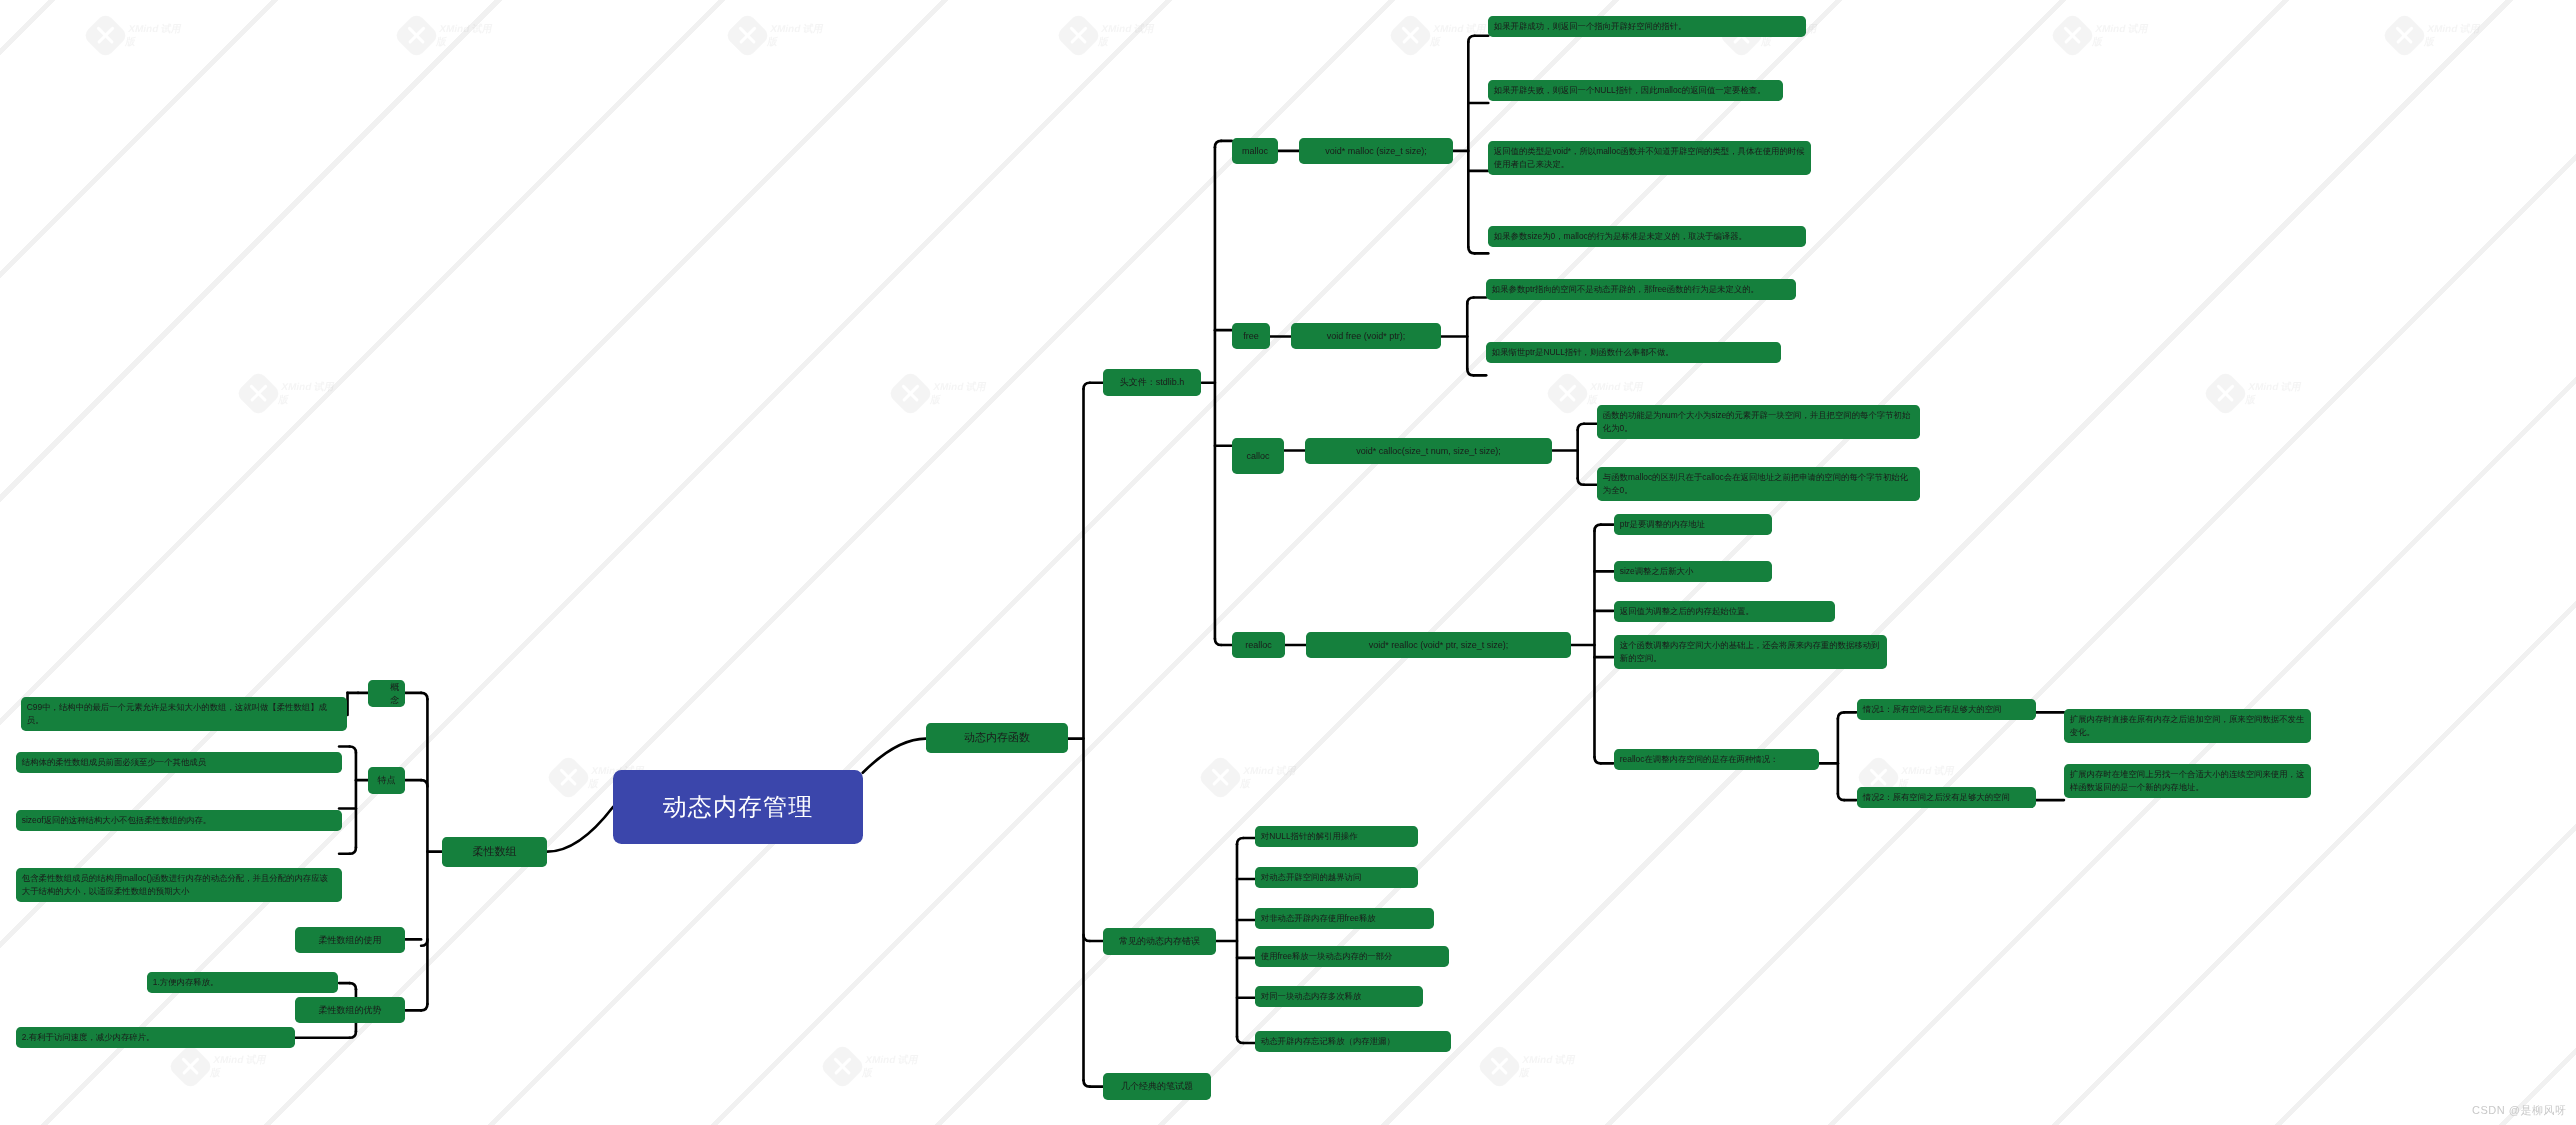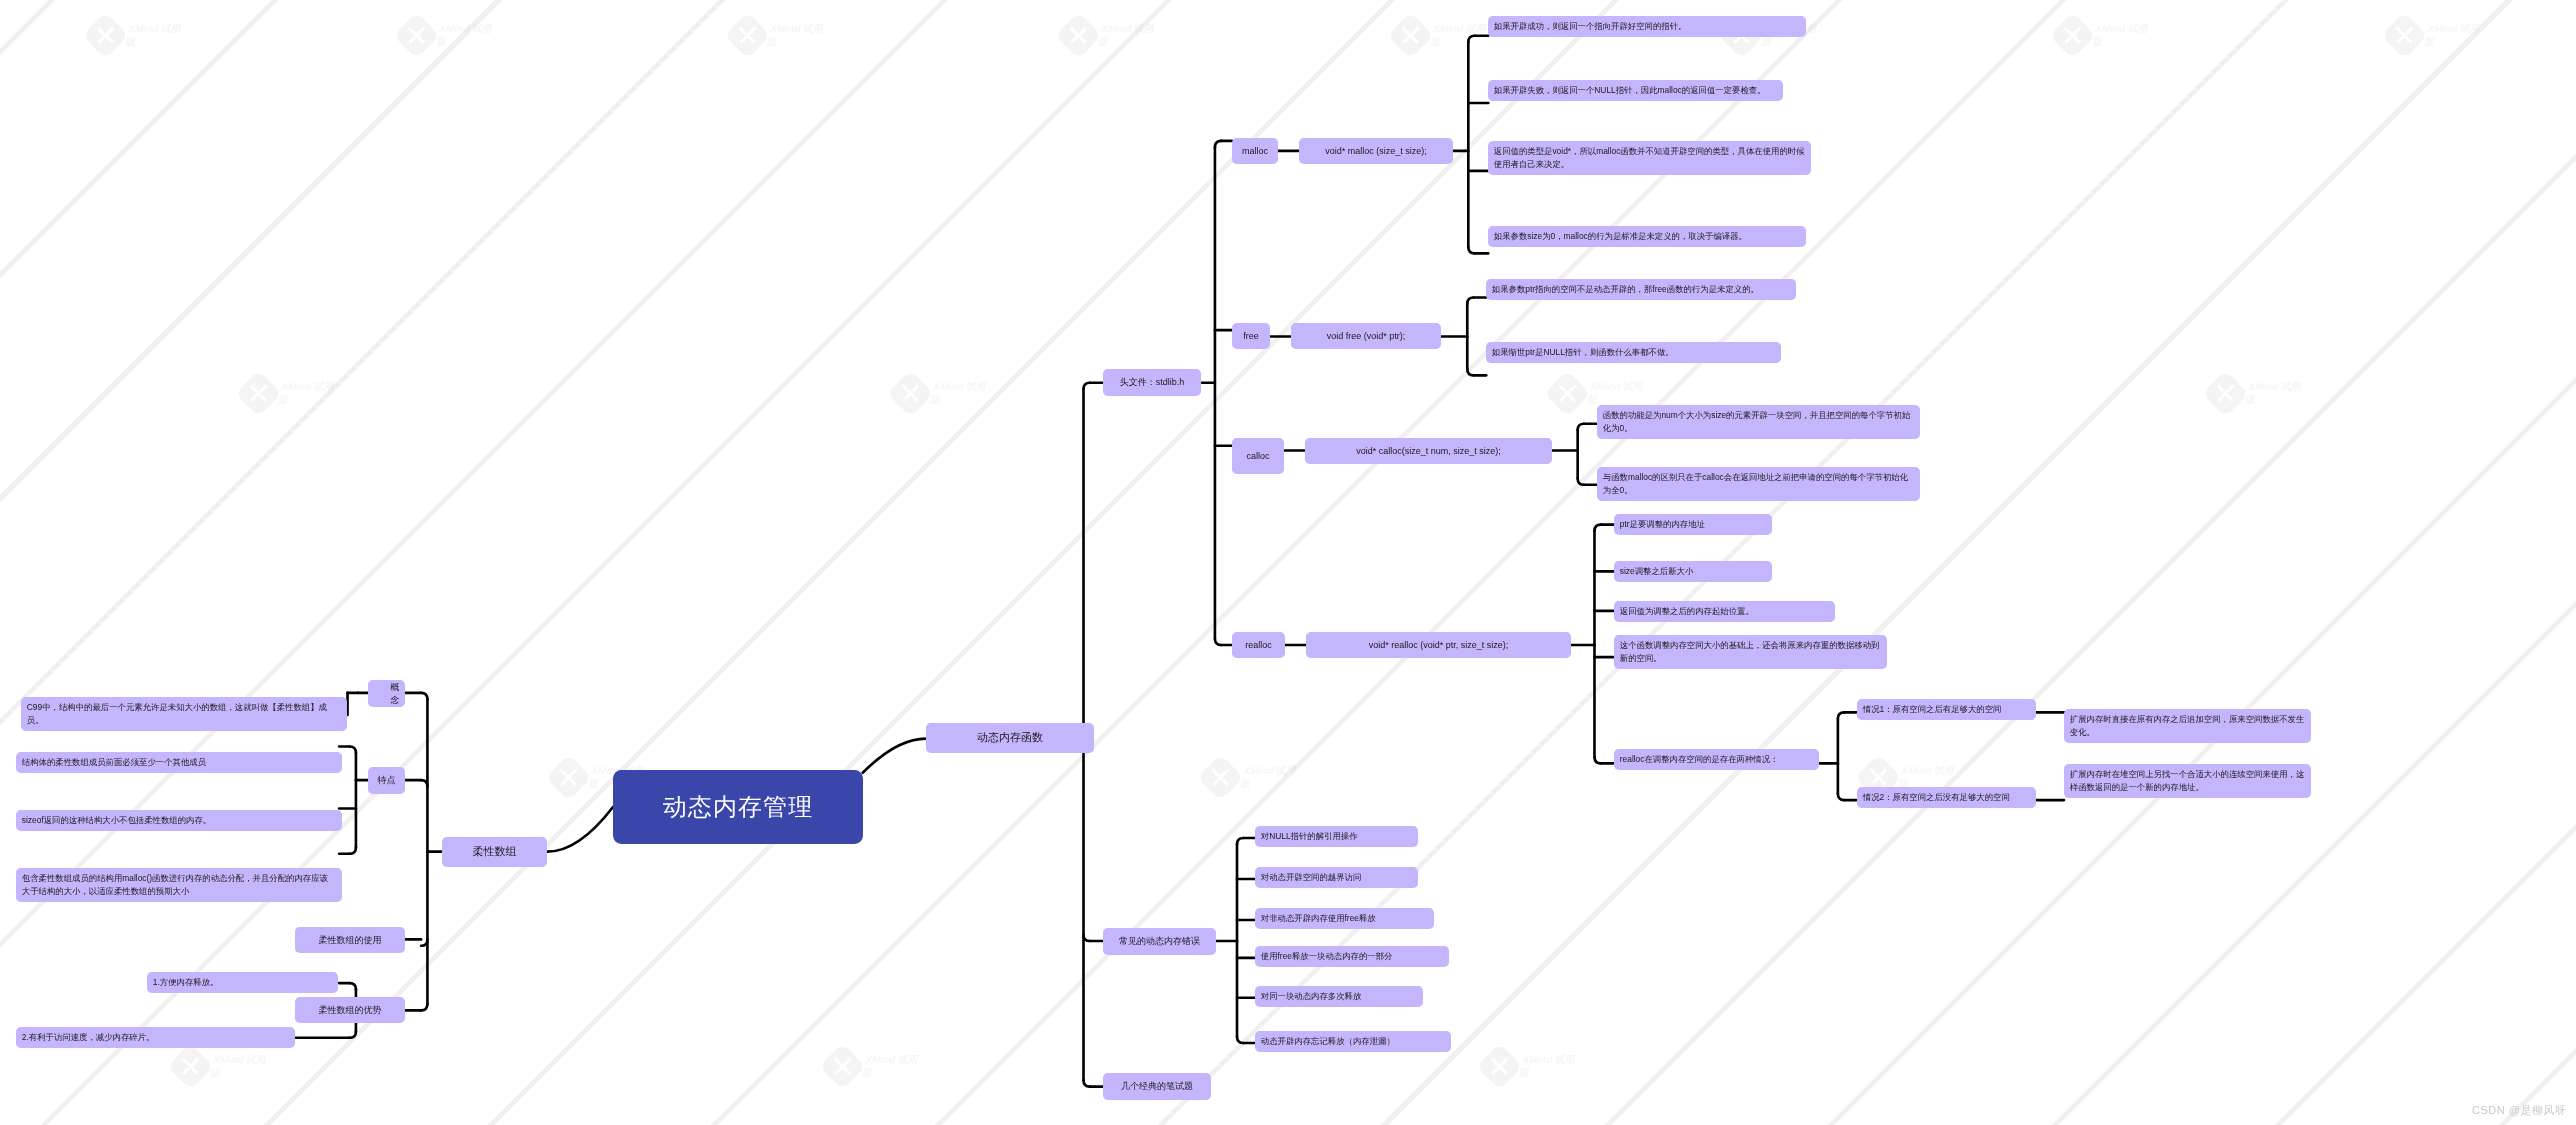--- a/index.html
+++ b/index.html
@@ -36,21 +36,21 @@
     font-size:10px;color:#8e8e8e;line-height:1.25;font-weight:700;
     transform:skewX(-12deg);
   }
 
   
   #links{position:absolute;inset:0;z-index:1;pointer-events:none;}
 
   
   .node{
     position:absolute;z-index:2;box-sizing:border-box;
-    background:#c4b5fd;border-radius:4.7px;
+    background:#15803d;border-radius:4.7px;
     color:#1a1a1a;
     padding:3.7px 5.8px;
     display:flex;align-items:center;
     white-space:pre-wrap;word-break:break-all;
   }
   .node.center{
     background:#3b46ab;color:#ffffff;border-radius:8.4px;
     justify-content:center;
     font-size:24px;letter-spacing:1.1px;padding:11.6px 18px;
   }
@@ -296,21 +296,21 @@
 
 <div class="node leaf" style="left:21px;top:697px;width:326px;">C99中，结构中的最后一个元素允许是未知大小的数组，这就叫做【柔性数组】成员。</div>
 
 <div class="node leaf" style="left:16px;top:752px;width:326px;">结构体的柔性数组成员前面必须至少一个其他成员</div>
 <div class="node leaf" style="left:16px;top:810px;width:326px;">sizeof返回的这种结构大小不包括柔性数组的内存。</div>
 <div class="node leaf" style="left:16px;top:868px;width:326px;">包含柔性数组成员的结构用malloc()函数进行内存的动态分配，并且分配的内存应该大于结构的大小，以适应柔性数组的预期大小</div>
 
 <div class="node leaf" style="left:147px;top:972px;width:191px;">1.方便内存释放。</div>
 <div class="node leaf" style="left:16px;top:1027px;width:279px;">2.有利于访问速度，减少内存碎片。</div>
 
-<div class="node l1" style="left:926px;top:723px;width:168px;height:29.5px;justify-content:center;">动态内存函数</div>
+<div class="node l1" style="left:926px;top:723px;width:142px;height:29.5px;justify-content:center;">动态内存函数</div>
 
 <div class="node l2" style="left:1103px;top:369px;width:98px;height:27px;justify-content:center;">头文件：stdlib.h</div>
 
 <div class="node l2" style="left:1232px;top:138px;width:46px;height:26px;justify-content:center;">malloc</div>
 <div class="node l2" style="left:1299px;top:138px;width:154px;height:26px;justify-content:center;">void* malloc (size_t size);</div>
 <div class="node leaf" style="left:1488px;top:16px;width:318px;">如果开辟成功，则返回一个指向开辟好空间的指针。</div>
 <div class="node leaf" style="left:1488px;top:80px;width:295px;">如果开辟失败，则返回一个NULL指针，因此malloc的返回值一定要检查。</div>
 <div class="node leaf" style="left:1488px;top:141px;width:323px;">返回值的类型是void*，所以malloc函数并不知道开辟空间的类型，具体在使用的时候使用者自己来决定。</div>
 <div class="node leaf" style="left:1488px;top:226px;width:318px;">如果参数size为0，malloc的行为是标准是未定义的，取决于编译器。</div>
 

